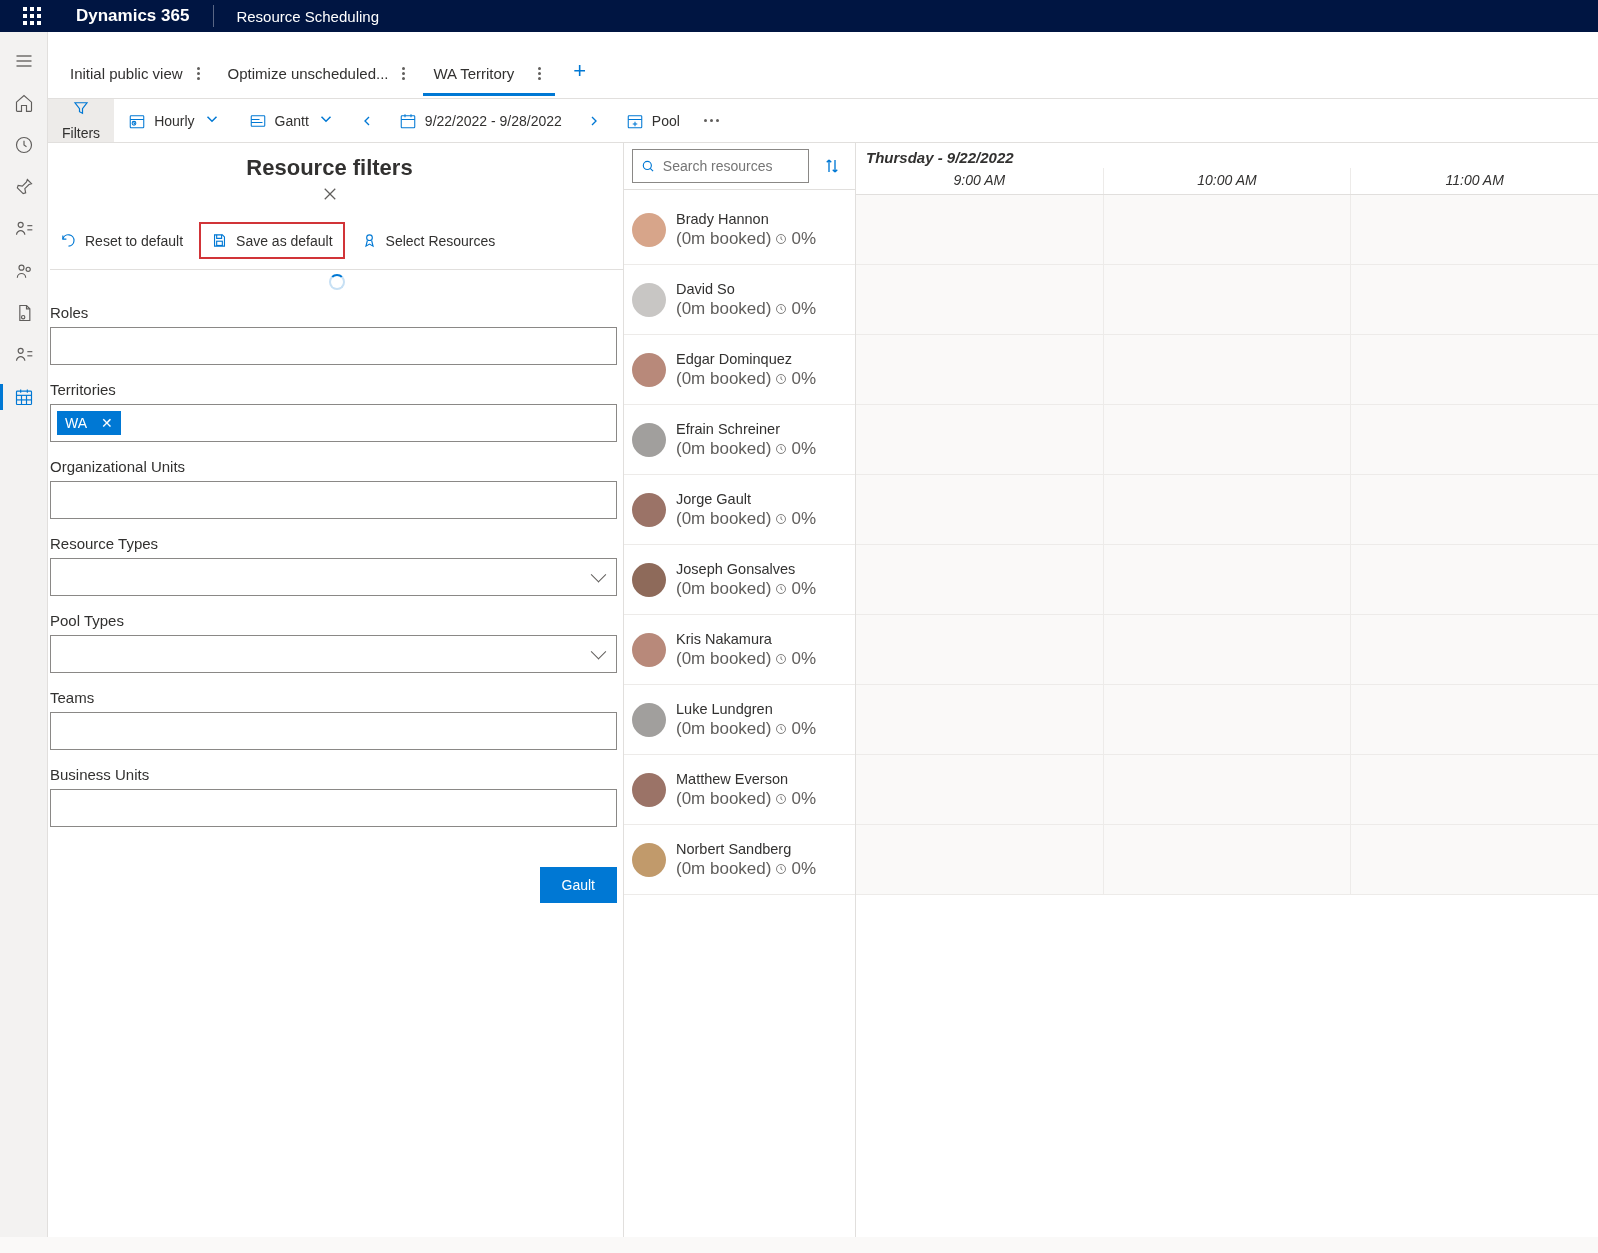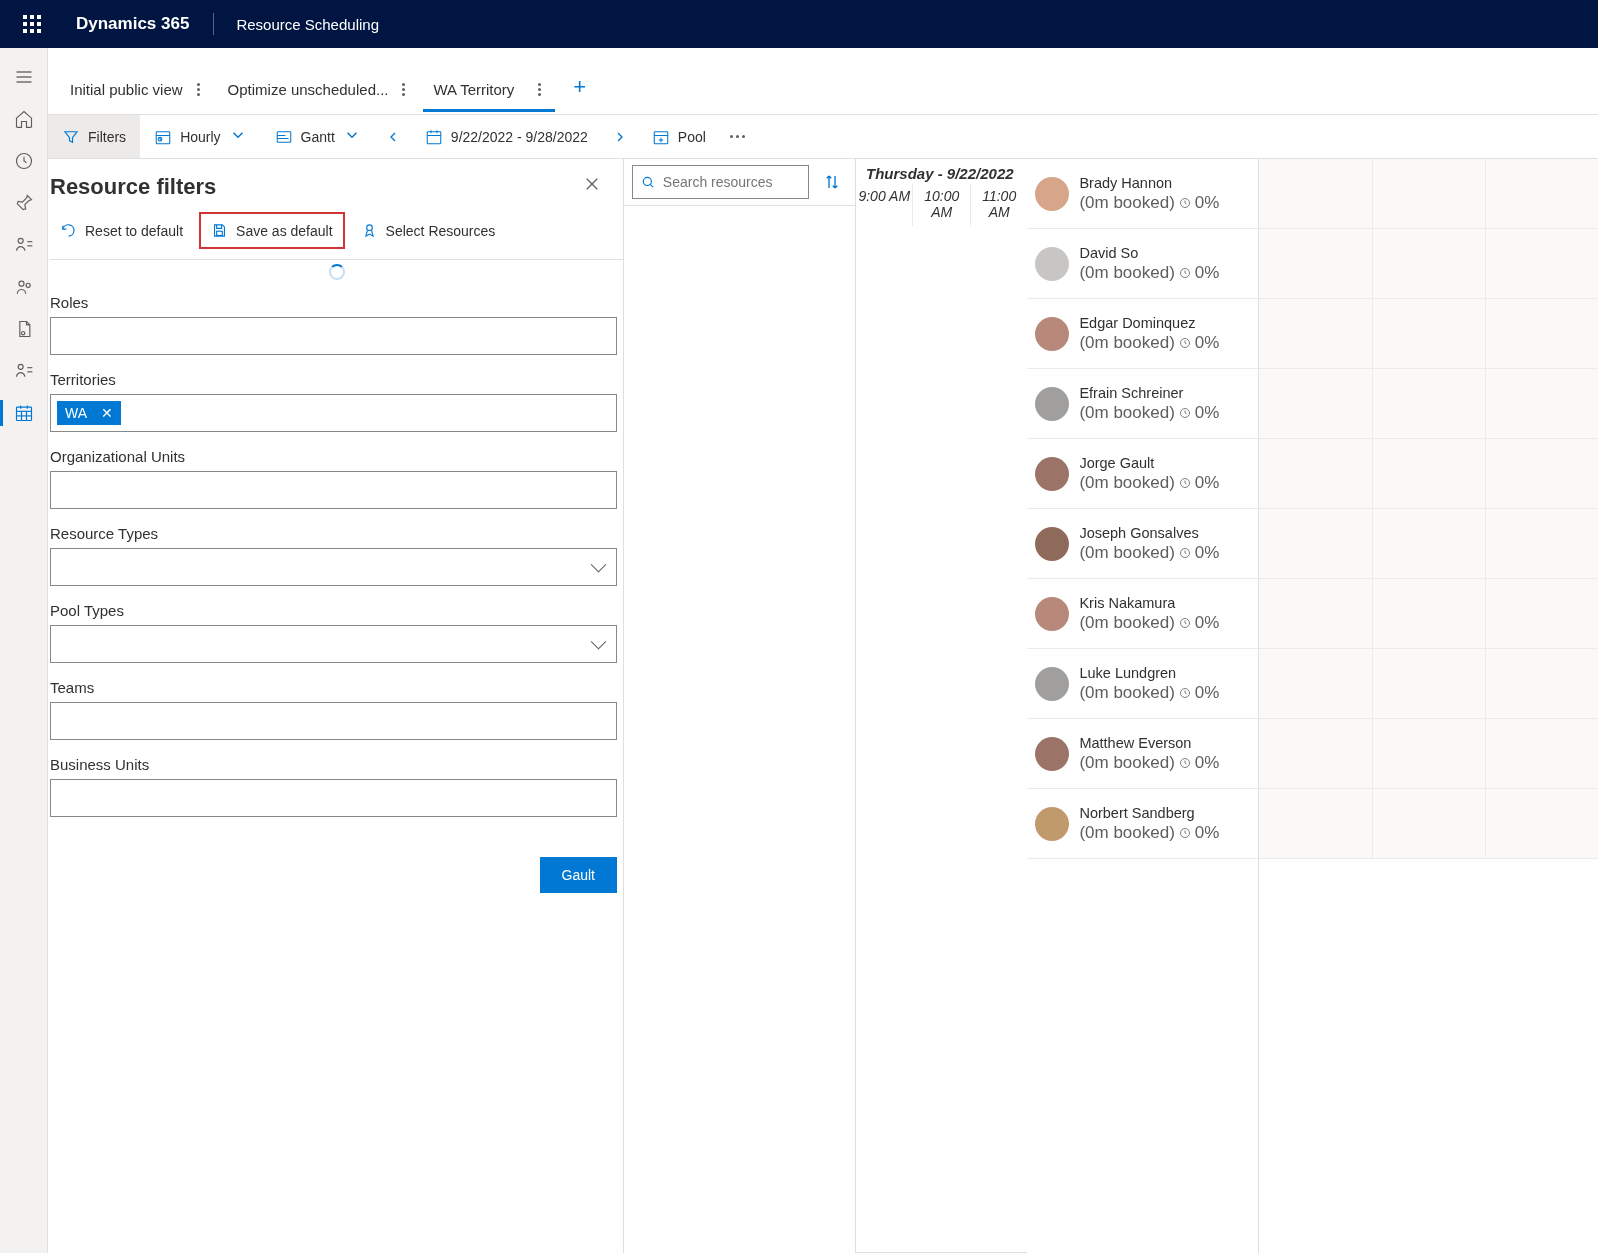--- a/index.html
+++ b/index.html
@@ -1,18 +1,18 @@
 <!DOCTYPE html>
 <html><head>
   <meta charset="utf-8">
   <style>
     * { margin: 0; padding: 0; box-sizing: border-box; font-family: "Segoe UI", -apple-system, sans-serif; }
     body { background: #faf9f8; width: 1598px; height: 1253px; overflow: hidden; }
 
-    .topbar { background: #00188f; background: #021c56; height: 48px; display: flex; align-items: center; color: white; padding: 0 8px; }
+    .topbar { background: #00188f; background: #021c56; height: 32px; display: flex; align-items: center; color: white; padding: 0 8px; }
     .topbar { background: #00188f; background: #002050; background: #051c4c; background: #00153d; }
     .topbar { background: #001845; background: #001542; }
     .waffle { width: 48px; height: 48px; display: flex; align-items: center; justify-content: center; cursor: pointer; }
     .waffle-grid { display: grid; grid-template-columns: repeat(3, 4px); grid-template-rows: repeat(3, 4px); gap: 3px; }
     .waffle-dot { width: 4px; height: 4px; background: white; }
     .brand { font-size: 17px; font-weight: 600; padding: 0 20px; }
     .vdiv { width: 1px; height: 22px; background: rgba(255,255,255,0.35); margin: 0 4px; }
     .app-name { font-size: 15px; padding: 0 18px; font-weight: 400; }
 
     .layout { display: flex; height: calc(100% - 48px); }
@@ -27,30 +27,30 @@
     .tabs-row { display: flex; align-items: center; padding: 20px 12px 0 12px; gap: 4px; border-bottom: 1px solid #e1dfdd; background:white; }
     .tab { padding: 10px 10px 14px 10px; font-size: 15px; color:#323130; display:flex; align-items:center; gap:10px; cursor:pointer; }
     .tab-more { color:#605e5c; font-size:16px; padding:0 4px; cursor:pointer; letter-spacing:0; line-height:6px; }
     .tab-more span{display:block; width:3px; height:3px; background:#605e5c; border-radius:50%; margin:2px 0;}
     .tab.active { border-bottom: 3px solid #0078d4; padding-bottom:11px; font-weight:400;gap:20px; }
     .tab-add { color:#0078d4; font-size:22px; padding: 6px 14px 14px; cursor:pointer; }
 
     .toolbar { display:flex; align-items:center; height:44px; border-bottom:1px solid #e1dfdd; background:white; }
     .tool-btn { display:flex; align-items:center; gap:8px; padding:0 14px; height:100%; font-size:14px; color:#323130; cursor:pointer; }
     .tool-btn svg { width:18px; height:18px; color:#0078d4; }
-    .tool-btn.filters-active { background:#edebe9; }
+    .tool-btn.filters-active { background:#edebe9;flex-direction:column; }
     .chev{color:#605e5c;}
     .arrow-btn{ width:36px; display:flex; justify-content:center; color:#0078d4; cursor:pointer; }
     .dots{ padding:0 10px; cursor:pointer; color:#605e5c; display:flex; gap:3px;}
     .dots span{width:3px;height:3px;background:#605e5c;border-radius:50%;}
 
     .content { flex:1; display:flex; overflow:hidden; }
 
     .filter-panel { width: 576px; border-right:1px solid #e1dfdd; padding: 12px 0 0 0; display:flex; flex-direction:column; background:white; }
-    .fp-head { display:flex; justify-content:space-between; align-items:center; padding: 0 14px 4px 0; }
+    .fp-head { display:flex; justify-content:space-between; align-items:center; padding: 0 14px 4px 0; flex-direction: column; }
     .fp-title { font-size:22px; font-weight:600; color:#323130; padding-left:0; }
     .close-x { font-size:20px; color:#605e5c; cursor:pointer; padding:4px 8px; }
     .fp-actions { display:flex; gap:6px; padding: 6px 0 10px 0; border-bottom:1px solid #e1dfdd; align-items:center;}
     .fp-action { display:flex; align-items:center; gap:8px; padding:8px 10px; font-size:14px; color:#323130; cursor:pointer;}
     .fp-action svg{ width:17px; height:17px; color:#0078d4;}
     .fp-action.highlight { border:2px solid #d13438; }
     .spinner-row{ display:flex; justify-content:center; padding:4px 0;}
     .spinner{ width:16px; height:16px; border:2px solid #c7e0f4; border-top-color:#0078d4; border-radius:50%; animation:spin 1s linear infinite;}
     @keyframes spin{to{transform:rotate(360deg);}}
 
@@ -58,21 +58,21 @@
     .fld { margin-bottom: 16px; }
     .fld-label { font-size:15px; color:#323130; margin-bottom:6px; }
     .fld-box { border:1px solid #8a8886; min-height:38px; display:flex; align-items:center; padding:2px 6px; gap:4px; background:white; position:relative;}
     .fld-box.dd::after{ content:''; position:absolute; right:12px; top:50%; width:10px; height:10px; border-right:1.5px solid #605e5c; border-bottom:1.5px solid #605e5c; transform: translateY(-70%) rotate(45deg);}
     .chip { background:#0078d4; color:white; padding:4px 8px; font-size:14px; display:flex; align-items:center; gap:14px;}
     .chip-x{ font-size:14px; cursor:pointer;}
 
     .fp-footer{ padding:12px 6px 14px 0; display:flex; justify-content:flex-end;}
     .apply-btn{ background:#0078d4; color:white; padding:10px 22px; font-size:14px; border:none; cursor:pointer;}
 
-    .schedule-area{ flex:1; display:flex; flex-direction:row; overflow:hidden;}
+    .schedule-area{ flex:1; display:flex; flex-direction:column; overflow:hidden;}
     .res-head{ display:flex; align-items:center; padding:6px 8px; gap:8px; border-bottom:1px solid #e1dfdd;}
     .search-box{ flex:1; max-width:190px; border:1px solid #8a8886; height:34px; display:flex; align-items:center; padding:0 8px; gap:8px; color:#605e5c;}
     .search-box svg{width:16px;height:16px;}
     .search-box input{ border:none; outline:none; font-size:14px; width:100%; color:#323130;}
     .sort-btn{ width:30px; height:30px; display:flex; align-items:center; justify-content:center; color:#0078d4; cursor:pointer;}
 
     .grid-wrap{ flex:1; display:flex; overflow:hidden;}
     .res-col{ width:232px; border-right:1px solid #e1dfdd; overflow-y:auto;}
     .res-row{ display:flex; align-items:center; gap:10px; padding:8px 8px; border-bottom:1px solid #edebe9; height:70px;}
     .avatar{ width:34px; height:34px; border-radius:50%; background:#c8c6c4; flex-shrink:0; display:flex; align-items:center; justify-content:center; color:white; font-size:13px; overflow:hidden;}

